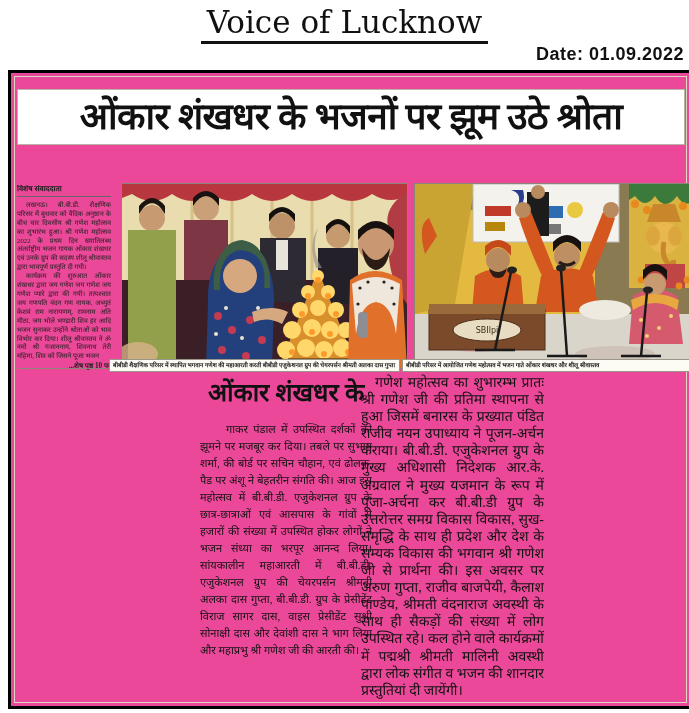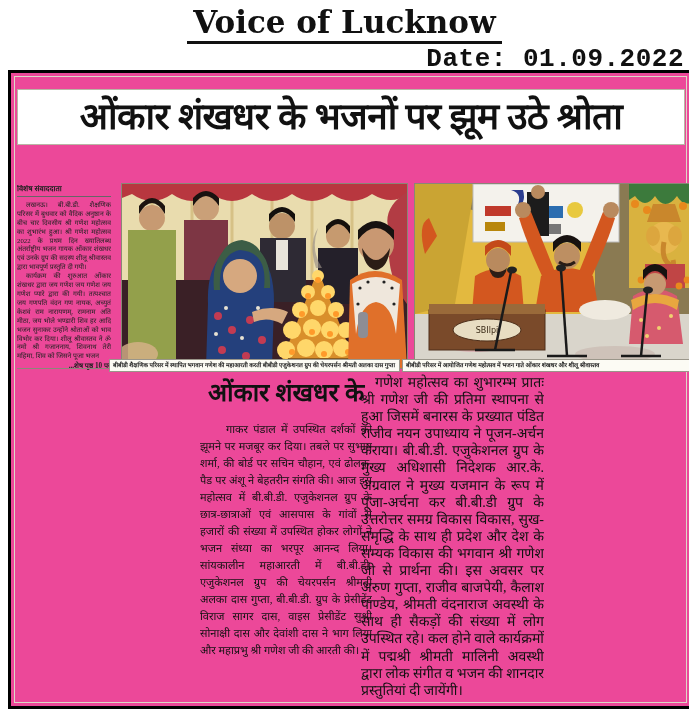--- a/index.html
+++ b/index.html
@@ -2,26 +2,26 @@
 <html><head>
 <meta charset="utf-8">
 <style>
   html,body{margin:0;padding:0;}
   body{
     width:689px;height:713px;background:#ffffff;position:relative;overflow:hidden;
     font-family:"Liberation Serif", serif;color:#111;
   }
   .masthead-wrap{position:absolute;top:4px;left:0;width:689px;text-align:center;}
   .masthead{
-    display:inline-block;font-family:"DejaVu Serif", serif;font-weight:bold;
+    display:inline-block;font-family:"DejaVu Serif", serif;font-weight:normal;
     font-size:31px;letter-spacing:0px;border-bottom:3px solid #111;padding:0 6px 1px 6px;
   }
   .date-line{
-    position:absolute;top:44px;right:5px;font-family:Liberation Mono, monospace;
-    font-size:26px;font-weight:bold;letter-spacing:0.5px;
+    position:absolute;top:44px;right:5px;font-family:Liberation Sans, sans-serif;
+    font-size:18px;font-weight:bold;letter-spacing:0.5px;
   }
   .clipping{
     position:absolute;left:8px;top:70px;width:671px;height:633px;
     background:#ec4899;border:3px solid #000000;padding-left:8px;
   }
   .clipping-frame{position:absolute;left:3px;top:3px;right:3px;bottom:3px;border:1px solid #ddd8c6;pointer-events:none;}
   .headline-box{
     position:absolute;left:6px;top:16px;right:5px;height:54px;background:#ffffff;
     border:1px solid #b9b5a5;display:flex;align-items:center;justify-content:center;overflow:hidden;
   }

